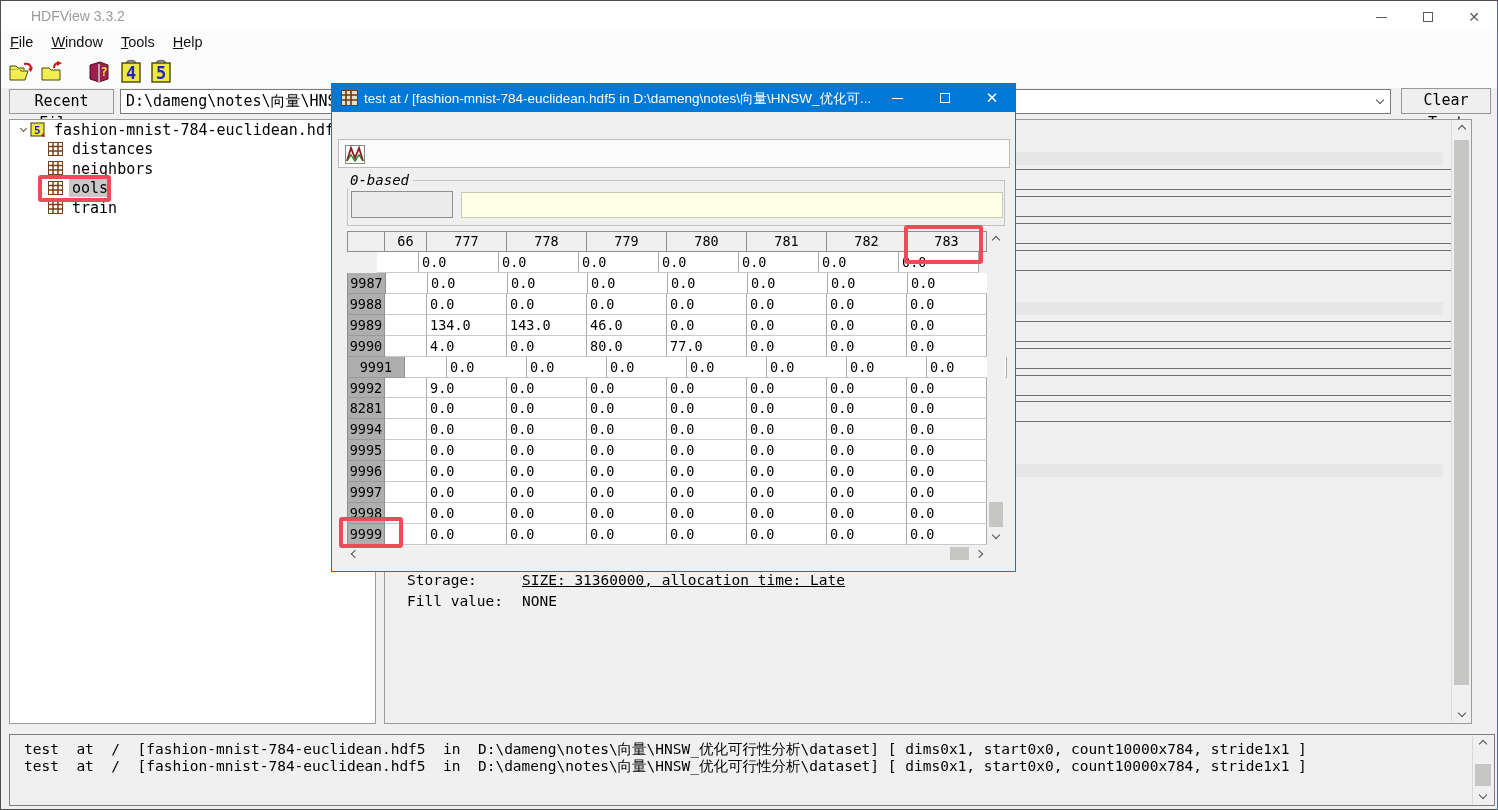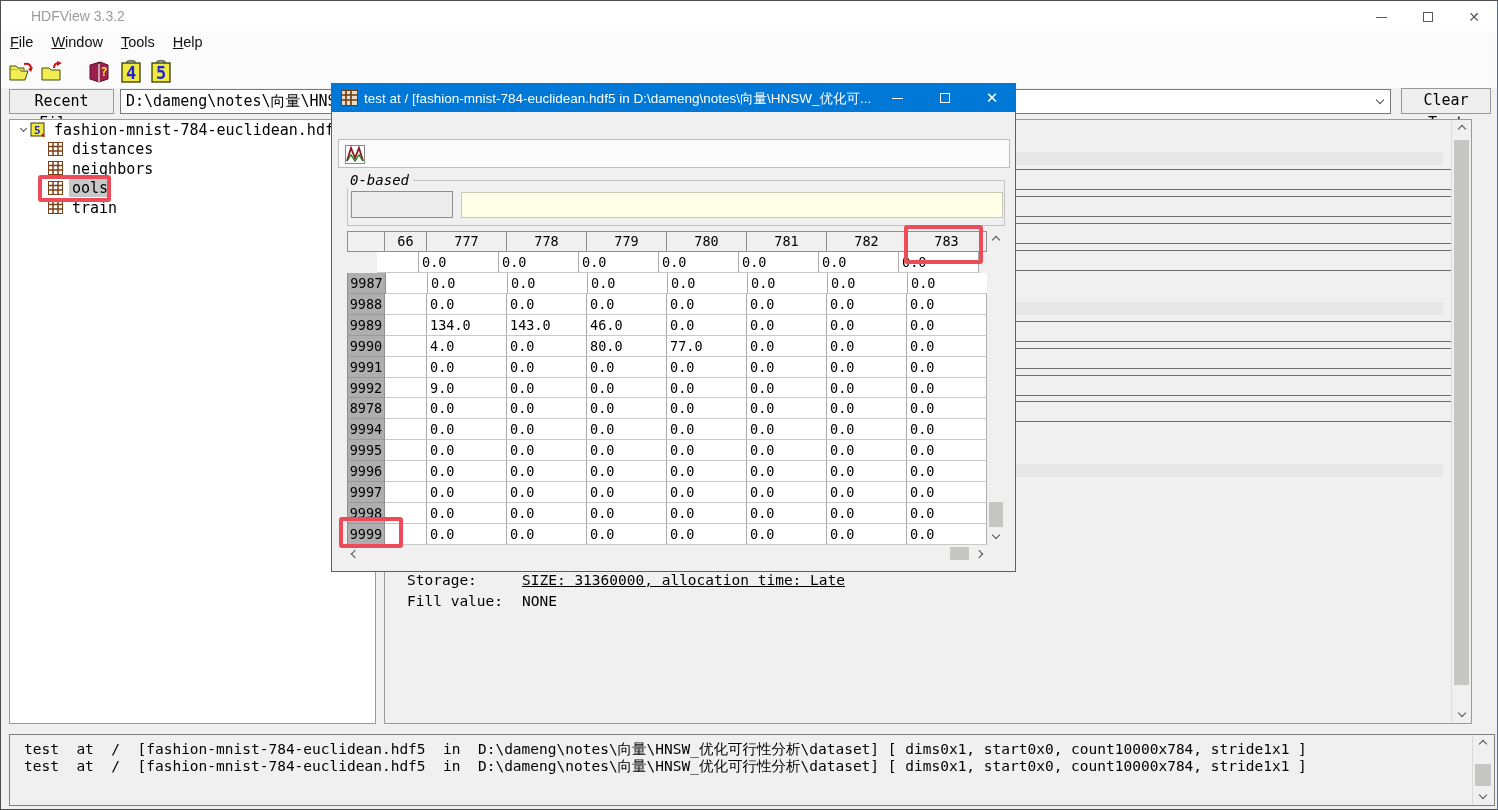--- a/index.html
+++ b/index.html
@@ -350,21 +350,21 @@
             <div class="t-cell dc" style="width: 42px;"></div>
             <div class="t-cell dc" style="width: 80px;">4.0</div>
             <div class="t-cell dc" style="width: 80px;">0.0</div>
             <div class="t-cell dc" style="width: 80px;">80.0</div>
             <div class="t-cell dc" style="width: 80px;">77.0</div>
             <div class="t-cell dc" style="width: 80px;">0.0</div>
             <div class="t-cell dc" style="width: 80px;">0.0</div>
             <div class="t-cell dc" style="width: 80px;">0.0</div>
           </div>
           <div class="t-brow">
-            <div class="t-cell rh" style="width: 38px;">9991</div>
+            <div class="t-cell rh" style="width: 58px;">9991</div>
             <div class="t-cell dc" style="width: 42px;"></div>
             <div class="t-cell dc" style="width: 80px;">0.0</div>
             <div class="t-cell dc" style="width: 80px;">0.0</div>
             <div class="t-cell dc" style="width: 80px;">0.0</div>
             <div class="t-cell dc" style="width: 80px;">0.0</div>
             <div class="t-cell dc" style="width: 80px;">0.0</div>
             <div class="t-cell dc" style="width: 80px;">0.0</div>
             <div class="t-cell dc" style="width: 80px;">0.0</div>
           </div>
           <div class="t-brow">
@@ -372,21 +372,21 @@
             <div class="t-cell dc" style="width: 42px;"></div>
             <div class="t-cell dc" style="width: 80px;">9.0</div>
             <div class="t-cell dc" style="width: 80px;">0.0</div>
             <div class="t-cell dc" style="width: 80px;">0.0</div>
             <div class="t-cell dc" style="width: 80px;">0.0</div>
             <div class="t-cell dc" style="width: 80px;">0.0</div>
             <div class="t-cell dc" style="width: 80px;">0.0</div>
             <div class="t-cell dc" style="width: 80px;">0.0</div>
           </div>
           <div class="t-brow">
-            <div class="t-cell rh" style="width: 38px;">8978</div>
+            <div class="t-cell rh" style="width: 38px;">8281</div>
             <div class="t-cell dc" style="width: 42px;"></div>
             <div class="t-cell dc" style="width: 80px;">0.0</div>
             <div class="t-cell dc" style="width: 80px;">0.0</div>
             <div class="t-cell dc" style="width: 80px;">0.0</div>
             <div class="t-cell dc" style="width: 80px;">0.0</div>
             <div class="t-cell dc" style="width: 80px;">0.0</div>
             <div class="t-cell dc" style="width: 80px;">0.0</div>
             <div class="t-cell dc" style="width: 80px;">0.0</div>
           </div>
           <div class="t-brow">

